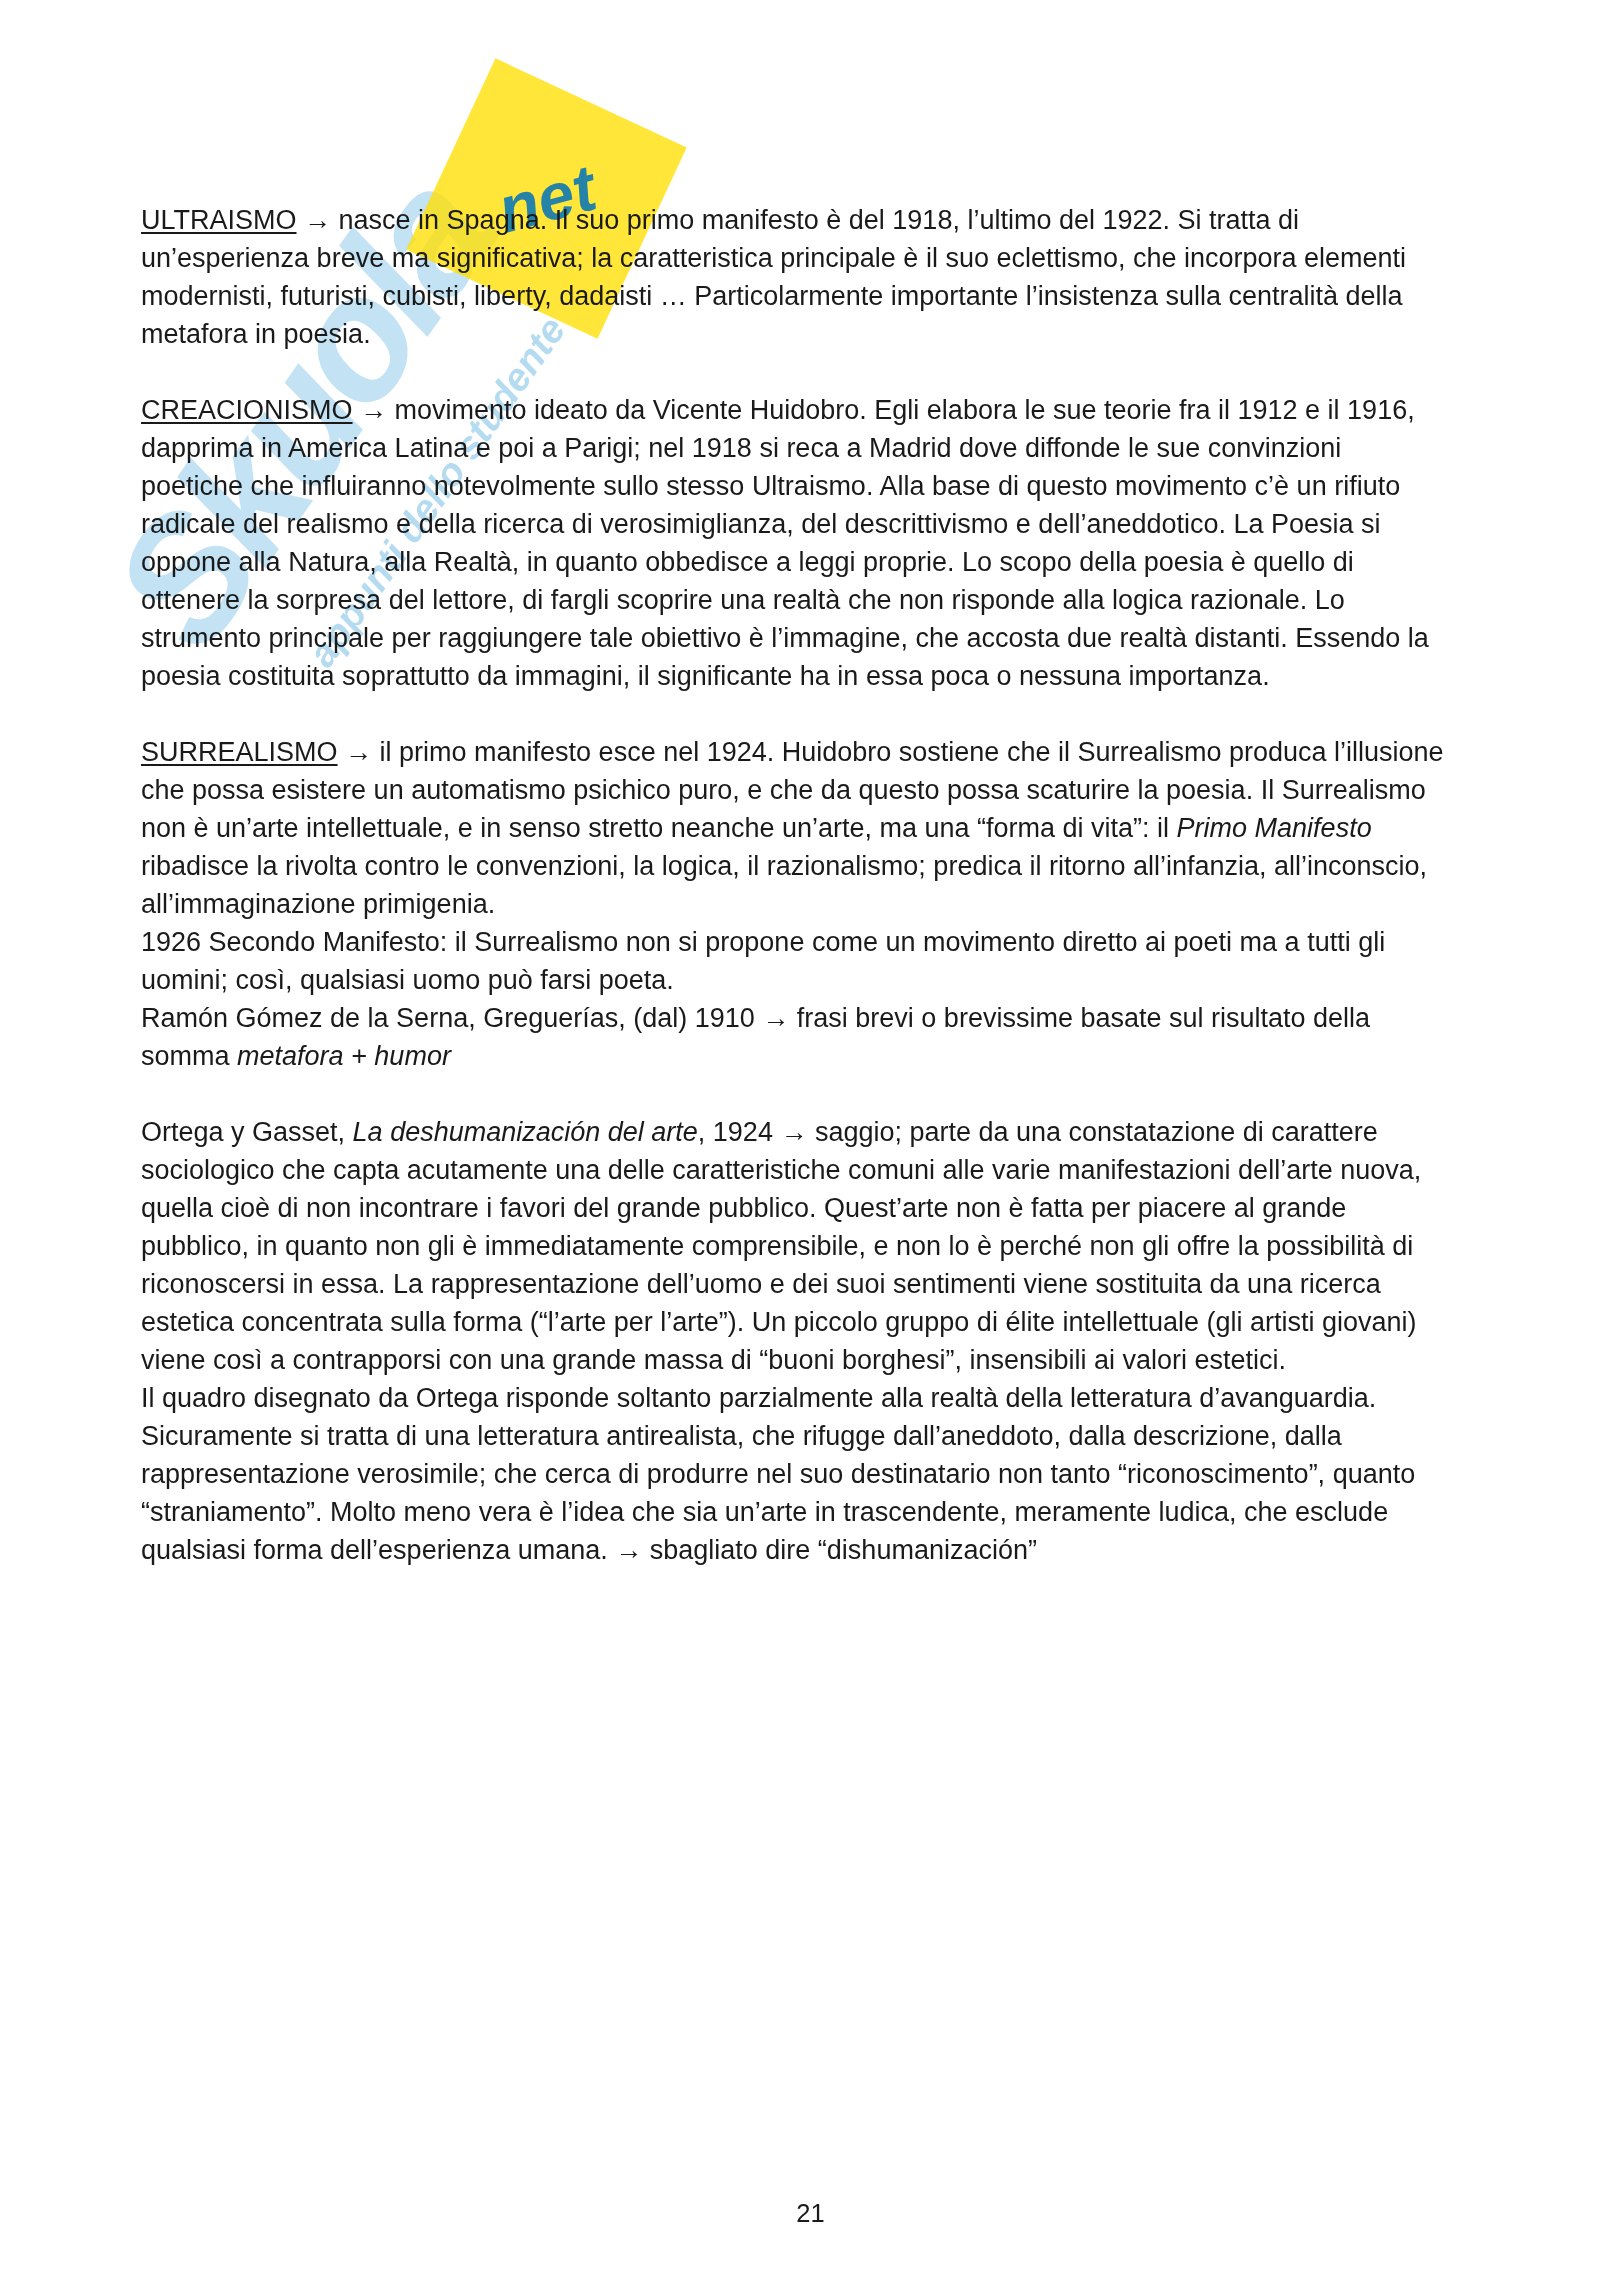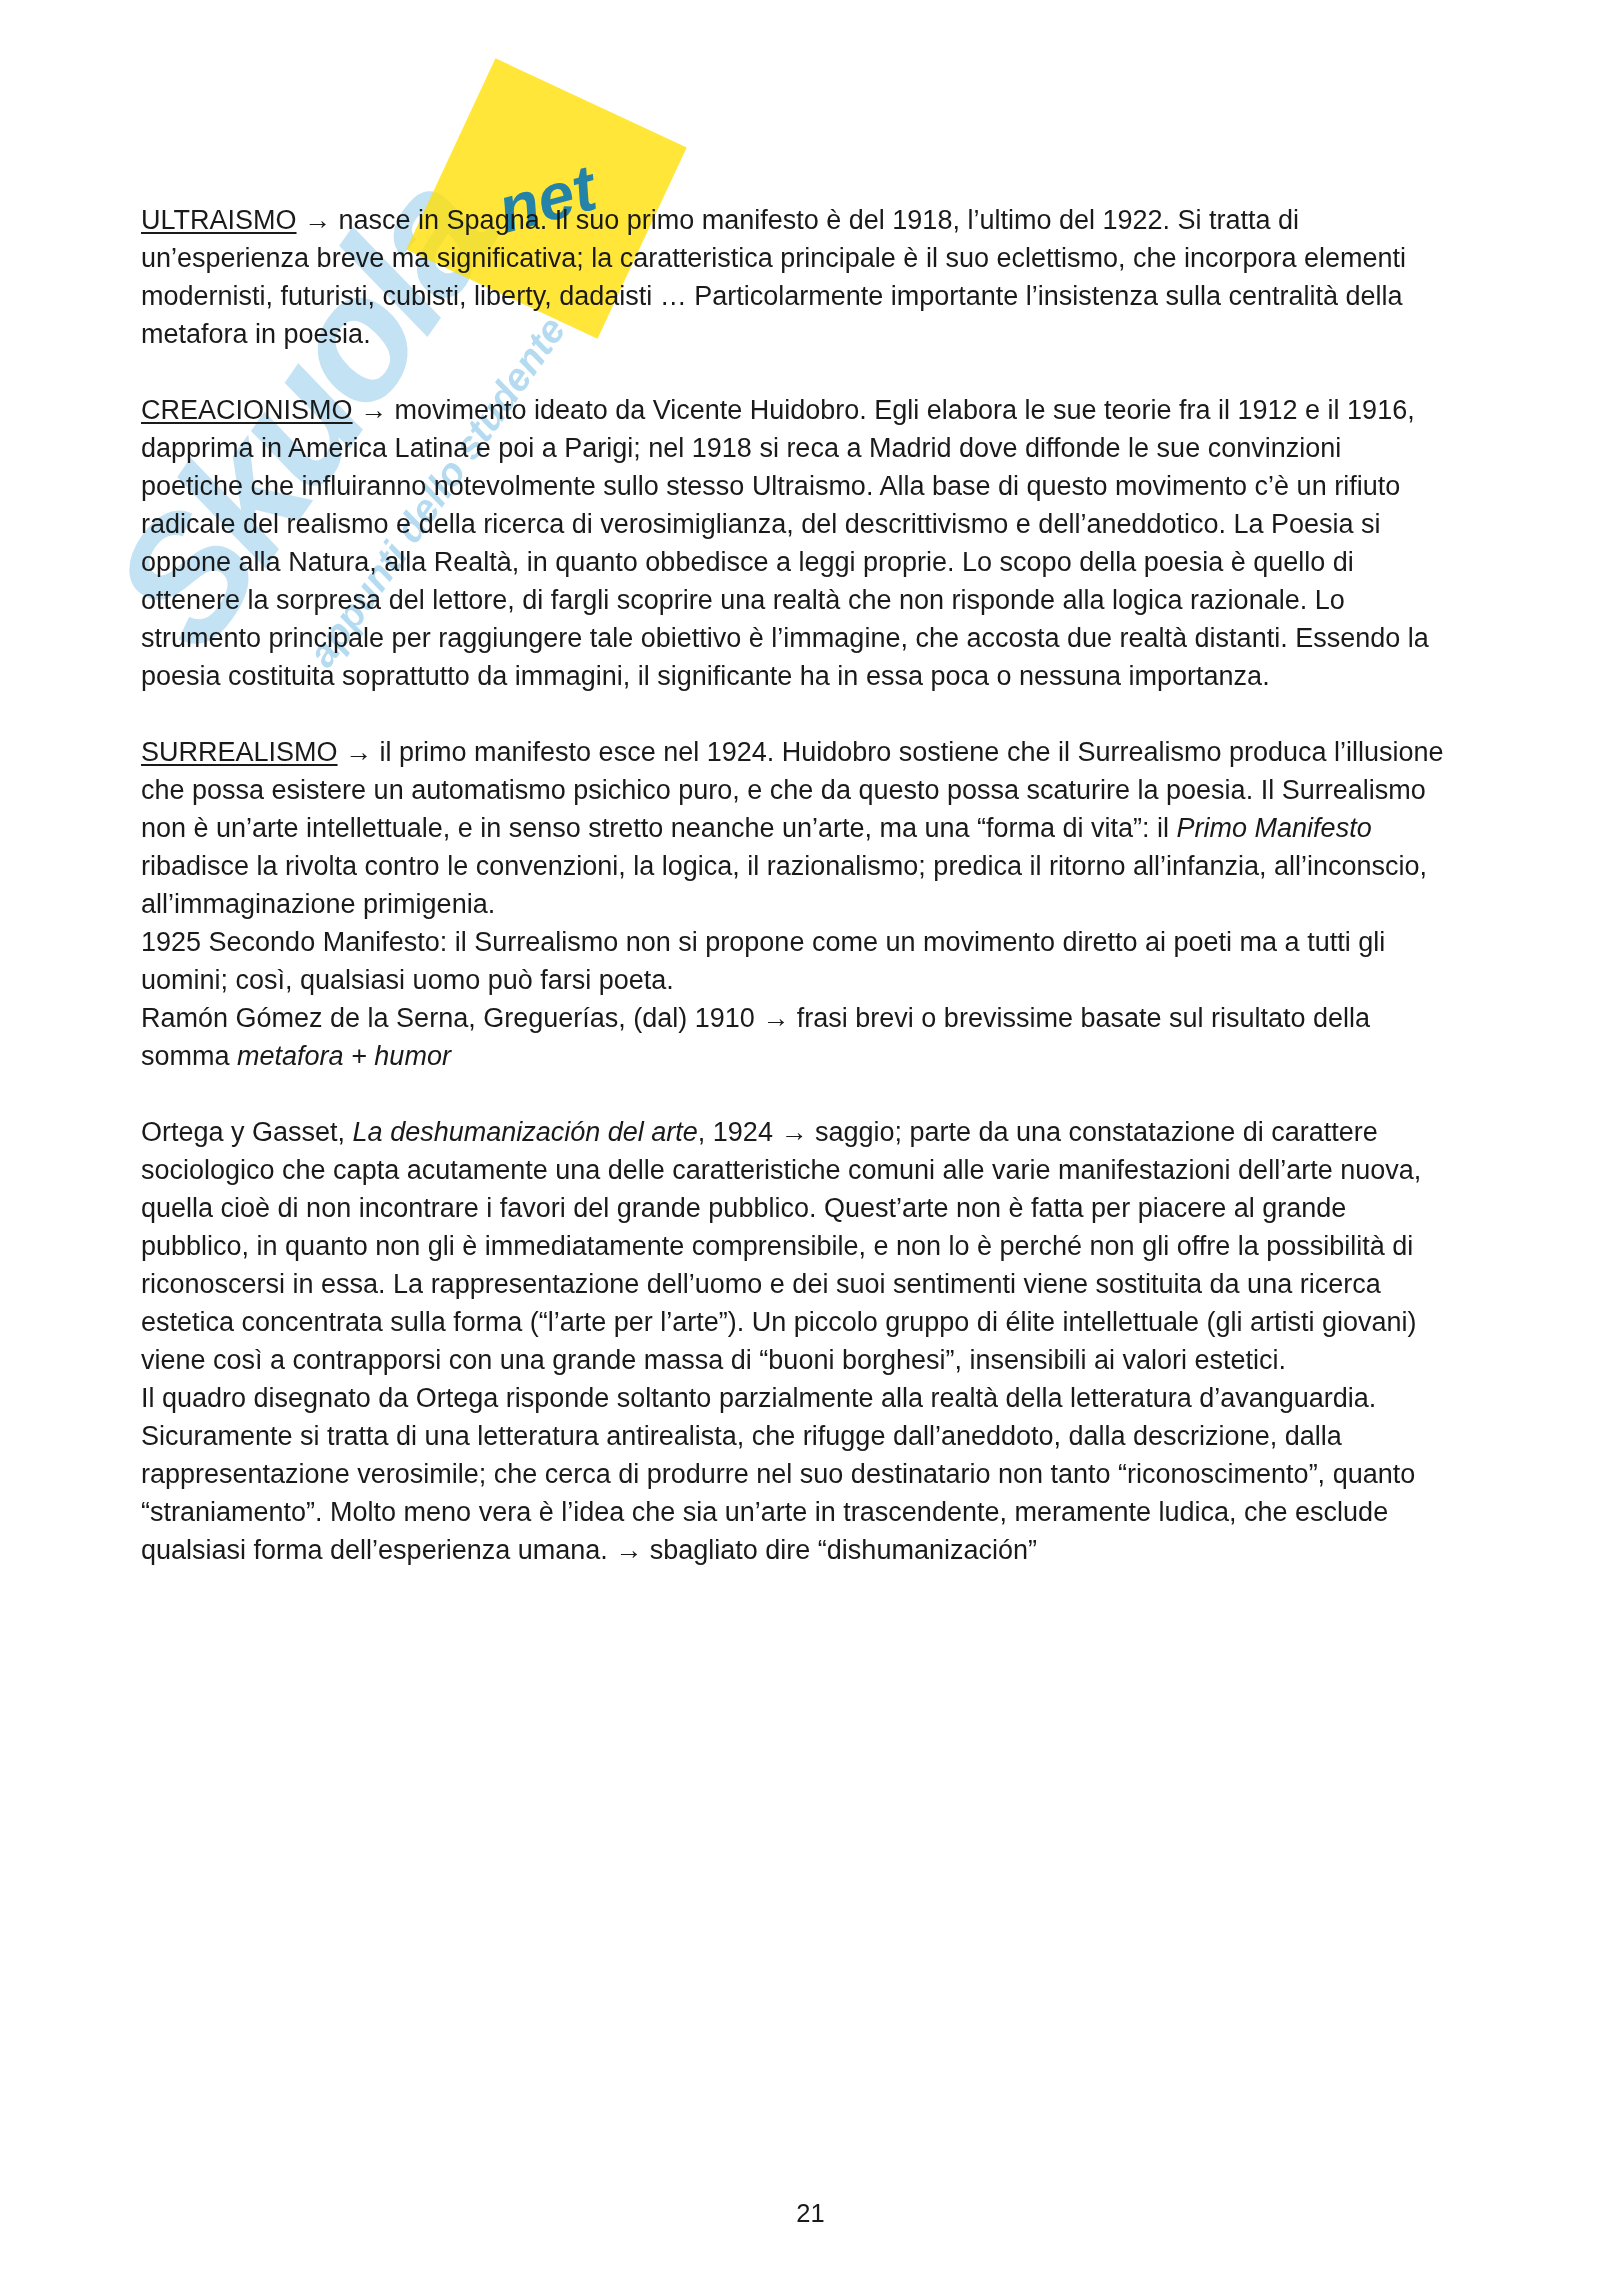--- a/index.html
+++ b/index.html
@@ -99,21 +99,21 @@
     <div class="wm-net" style="background: rgba(255, 223, 0, 0.78);">
       <span class="wm-net-text" style="color: rgba(0, 113, 188, 0.85);">net</span>
     </div>
     <div class="wm-tagline" style="color: rgba(120, 190, 230, 0.55);">appunti dello studente</div>
   </div>
 
   <div class="content">
       <p class="para"><span class="run-underline">ULTRAISMO</span><span> → nasce in Spagna. Il suo primo manifesto è del 1918, l’ultimo del 1922. Si tratta di un’esperienza breve ma significativa; la caratteristica principale è il suo eclettismo, che incorpora elementi modernisti, futuristi, cubisti, liberty, dadaisti … Particolarmente importante l’insistenza sulla centralità della metafora in poesia.</span></p>
       <p class="para spaced"><span class="run-underline">CREACIONISMO</span><span> → movimento ideato da Vicente Huidobro. Egli elabora le sue teorie fra il 1912 e il 1916, dapprima in America Latina e poi a Parigi; nel 1918 si reca a Madrid dove diffonde le sue convinzioni poetiche che influiranno notevolmente sullo stesso Ultraismo. Alla base di questo movimento c’è un rifiuto radicale del realismo e della ricerca di verosimiglianza, del descrittivismo e dell’aneddotico. La Poesia si oppone alla Natura, alla Realtà, in quanto obbedisce a leggi proprie. Lo scopo della poesia è quello di ottenere la sorpresa del lettore, di fargli scoprire una realtà che non risponde alla logica razionale. Lo strumento principale per raggiungere tale obiettivo è l’immagine, che accosta due realtà distanti. Essendo la poesia costituita soprattutto da immagini, il significante ha in essa poca o nessuna importanza.</span></p>
       <p class="para spaced"><span class="run-underline">SURREALISMO</span><span> → il primo manifesto esce nel 1924. Huidobro sostiene che il Surrealismo produca l’illusione che possa esistere un automatismo psichico puro, e che da questo possa scaturire la poesia. Il Surrealismo non è un’arte intellettuale, e in senso stretto neanche un’arte, ma una “forma di vita”: il </span><span class="run-italic">Primo Manifesto</span><span> ribadisce la rivolta contro le convenzioni, la logica, il razionalismo; predica il ritorno all’infanzia, all’inconscio, all’immaginazione primigenia.</span></p>
-      <p class="para"><span>1925 Secondo Manifesto: il Surrealismo non si propone come un movimento diretto ai poeti ma a tutti gli uomini; così, qualsiasi uomo può farsi poeta.</span></p>
+      <p class="para"><span>1926 Secondo Manifesto: il Surrealismo non si propone come un movimento diretto ai poeti ma a tutti gli uomini; così, qualsiasi uomo può farsi poeta.</span></p>
       <p class="para"><span>Ramón Gómez de la Serna, Greguerías, (dal) 1910 → frasi brevi o brevissime basate sul risultato della somma </span><span class="run-italic">metafora + humor</span></p>
       <p class="para spaced"><span>Ortega y Gasset, </span><span class="run-italic">La deshumanización del arte</span><span>, 1924 → saggio; parte da una constatazione di carattere sociologico che capta acutamente una delle caratteristiche comuni alle varie manifestazioni dell’arte nuova, quella cioè di non incontrare i favori del grande pubblico. Quest’arte non è fatta per piacere al grande pubblico, in quanto non gli è immediatamente comprensibile, e non lo è perché non gli offre la possibilità di riconoscersi in essa. La rappresentazione dell’uomo e dei suoi sentimenti viene sostituita da una ricerca estetica concentrata sulla forma (“l’arte per l’arte”). Un piccolo gruppo di élite intellettuale (gli artisti giovani) viene così a contrapporsi con una grande massa di “buoni borghesi”, insensibili ai valori estetici.</span></p>
       <p class="para"><span>Il quadro disegnato da Ortega risponde soltanto parzialmente alla realtà della letteratura d’avanguardia. Sicuramente si tratta di una letteratura antirealista, che rifugge dall’aneddoto, dalla descrizione, dalla rappresentazione verosimile; che cerca di produrre nel suo destinatario non tanto “riconoscimento”, quanto “straniamento”. Molto meno vera è l’idea che sia un’arte in trascendente, meramente ludica, che esclude qualsiasi forma dell’esperienza umana. → sbagliato dire “dishumanización”</span></p>
     </div>
 
   <div class="page-number">21</div>
 
 </div>
 
 

